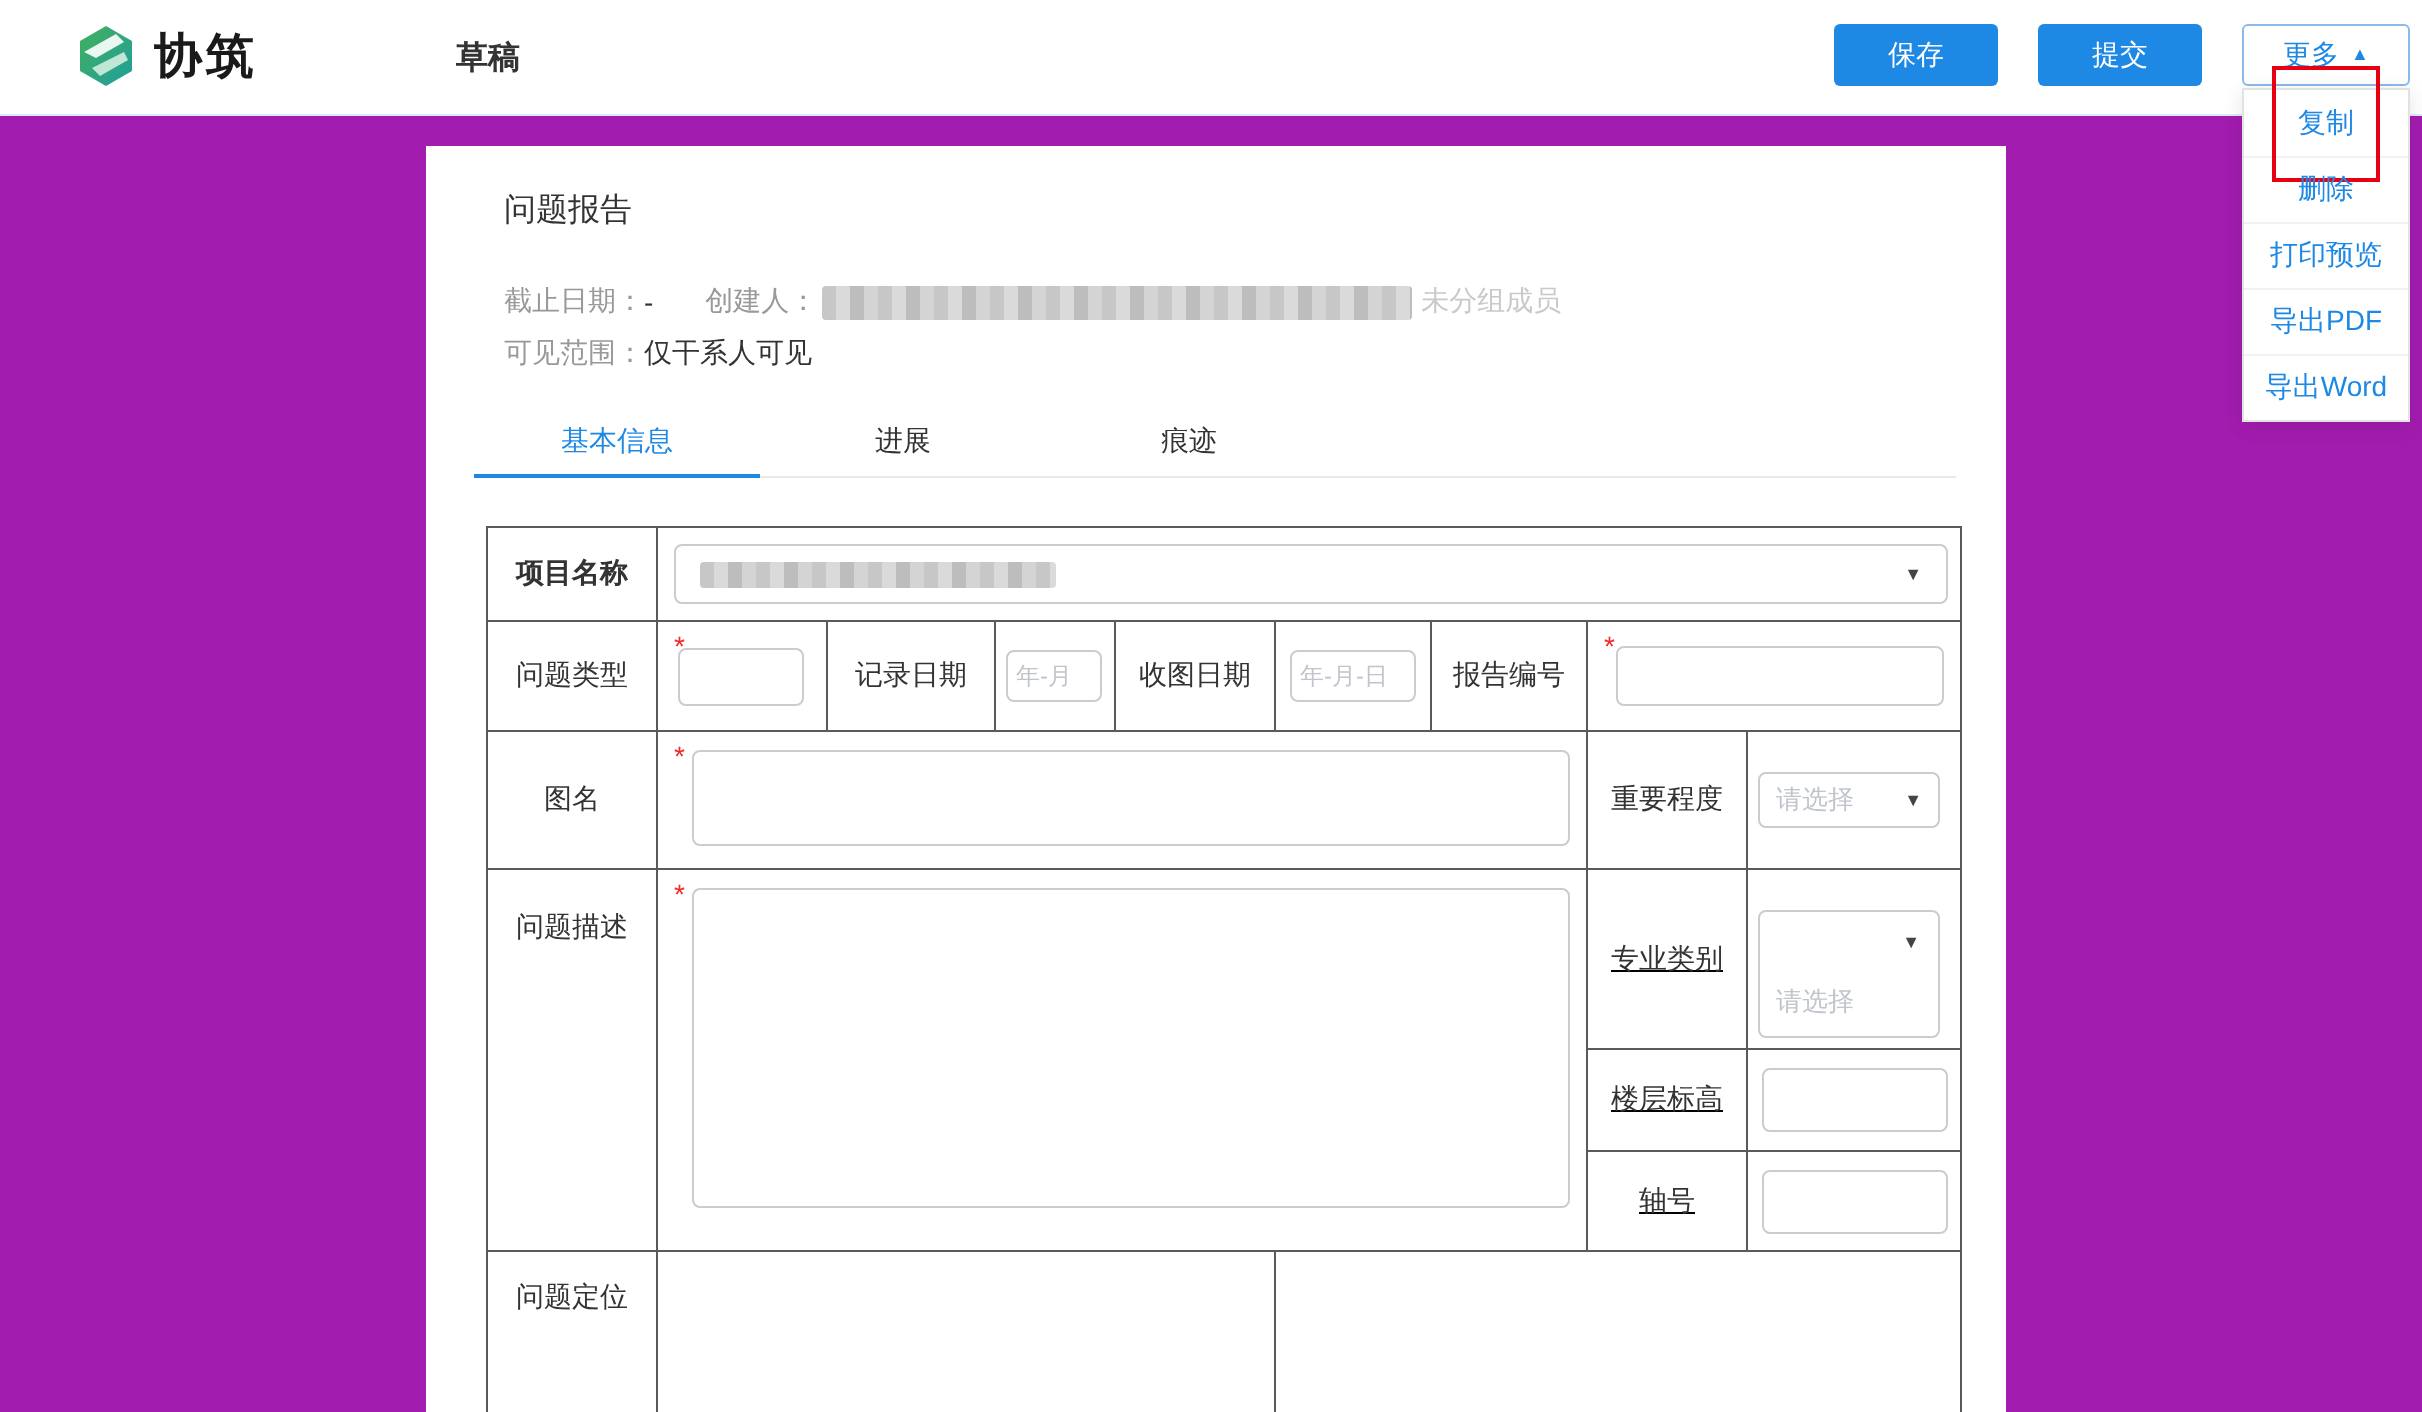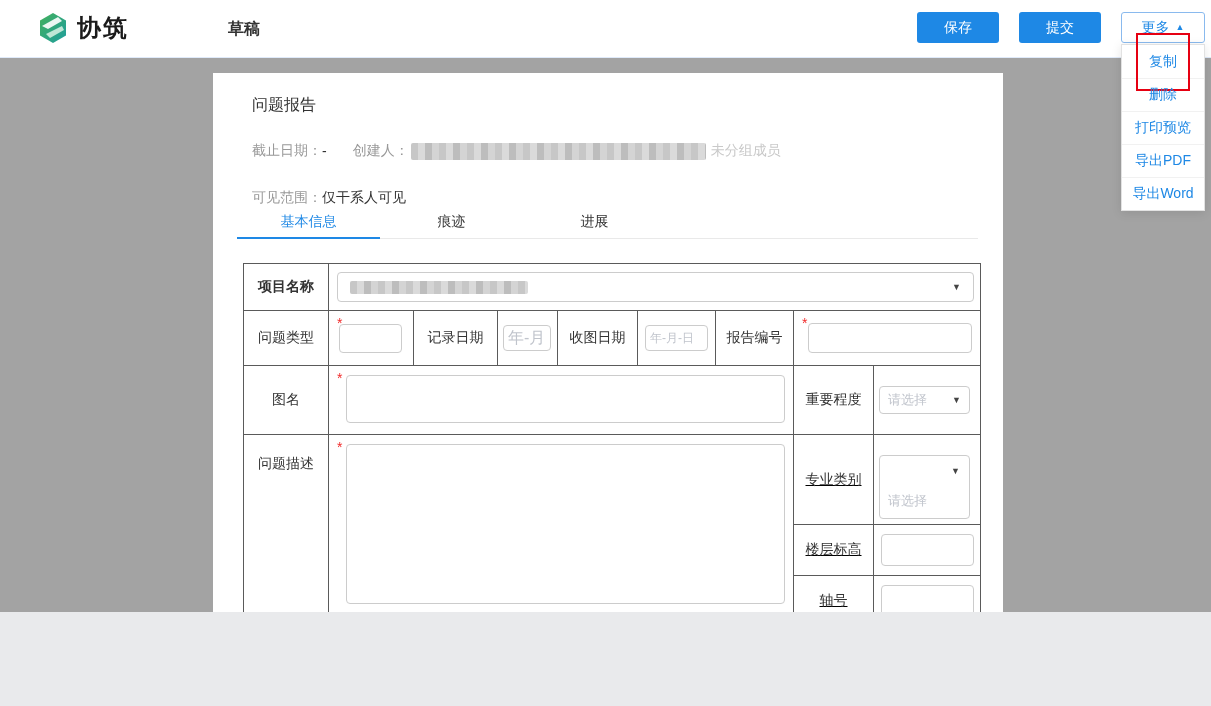--- a/index.html
+++ b/index.html
@@ -1,18 +1,18 @@
 <!DOCTYPE html>
 <html><head>
 <meta charset="utf-8">
 <style>
   * { margin:0; padding:0; box-sizing:border-box; }
   html,body { background:#e9eaec; }
   body { font-family:"Liberation Sans","DejaVu Sans",sans-serif; }
-  #frame { position:relative; width:1211px; height:612px; background:#a3a3a3; overflow:hidden; margin:0 auto; }
+  #frame { position:relative; width:1211px; height:706px; background:#a21caf; overflow:hidden; margin:0 auto; }
 
   
   .header { position:absolute; top:0; left:0; width:100%; height:58px; background:#fff;
             border-bottom:1px solid #dfeafa; z-index:5; }
   .logo { position:absolute; left:38px; top:12px; display:flex; align-items:center; gap:9px; }
   .logo-text { font-size:24px; font-weight:bold; color:#1a1a1a; letter-spacing:2px; }
   .doc-status { position:absolute; left:228px; top:19px; font-size:16px; font-weight:bold; color:#333; }
   .btn { position:absolute; top:12px; height:31px; border-radius:3px; font-size:14px;
          display:flex; align-items:center; justify-content:center; cursor:pointer; border:none; }
   .btn-primary { background:#1e88e5; color:#fff; width:82px; }
@@ -27,21 +27,21 @@
   .dropdown-item { height:33px; display:flex; align-items:center; justify-content:center;
                    color:#1e88e5; font-size:14px; cursor:pointer; border-top:1px solid #f1f1f1; }
   .dropdown-item:first-child { border-top:none; }
   .red-box { border:2px solid #e60012; padding:18px 11px; }
 
   
   .card { position:absolute; left:213px; top:73px; width:790px; height:633px; background:#fff; overflow:hidden; }
   .card-title { position:absolute; left:39px; top:22px; font-size:16px; color:#333; }
   .meta-row { position:absolute; left:39px; display:flex; align-items:center; font-size:14px; }
   .meta-row1 { top:69px; }
-  .meta-row2 { top:116px;justify-content:center; }
+  .meta-row2 { top:95px;justify-content:center; }
   .meta-label { color:#999; }
   .meta-value { color:#333; }
   .muted { color:#c9c9c9; margin-left:5px; }
   .gap26 { display:inline-block; width:26px; }
 
   .pixel { border-radius:2px;
     background-image:
       repeating-linear-gradient(90deg,#c7c7c7 0 7px,#dadada 7px 14px,#bdbdbd 14px 21px,#d4d4d4 21px 28px),
       repeating-linear-gradient(0deg,rgba(255,255,255,.45) 0 3px,rgba(0,0,0,.08) 3px 6px);
   }
@@ -143,22 +143,22 @@
       <span class="muted">未分组成员</span>
     </div>
 
     <div class="meta-row meta-row2">
       <span class="meta-label">可见范围：</span>
       <span class="meta-value">仅干系人可见</span>
     </div>
 
     <div class="tabs">
       <div class="tab active">基本信息</div>
+      <div class="tab">进展</div>
       <div class="tab">痕迹</div>
-      <div class="tab">进展</div>
     </div>
 
     <div class="ftable">
 
       <div class="trow" style="height:47px;">
         <div class="cell lbl" style="width:85px;font-weight:bold;">项目名称</div>
         <div class="cell last" style="width:652px;">
           <div class="proj-select">
             <span class="pixel pixel-project"></span>
             <span class="chev">▼</span>
@@ -167,21 +167,21 @@
       </div>
 
       <div class="trow" style="height:55px;">
         <div class="cell lbl" style="width:85px;">问题类型</div>
         <div class="cell" style="width:85px;">
           <span class="req">*</span>
           <input class="ibox" style="position: absolute; left: 10px; top: 13px; width: 63px; height: 29px; padding: 0px 6px;">
         </div>
         <div class="cell lbl" style="width:84px;">记录日期</div>
         <div class="cell" style="width:60px;">
-          <input class="ibox" style="position: absolute; left: 5px; top: 14px; width: 48px; height: 26px; padding: 0px 4px; font-size: 16px;" placeholder="年-月">
+          <input class="ibox" style="position: absolute; left: 5px; top: 14px; width: 48px; height: 26px; padding: 0px 4px; font-size: 12px;" placeholder="年-月">
         </div>
         <div class="cell lbl" style="width:80px;">收图日期</div>
         <div class="cell" style="width:78px;">
           <input class="ibox" style="position: absolute; left: 7px; top: 14px; width: 63px; height: 26px; padding: 0px 4px; font-size: 12px;" placeholder="年-月-日">
         </div>
         <div class="cell lbl" style="width:78px;">报告编号</div>
         <div class="cell last" style="width:187px;">
           <span class="req">*</span>
           <input class="ibox" style="position: absolute; left: 14px; top: 12px; width: 164px; height: 30px; padding: 0px 8px;">
         </div>

